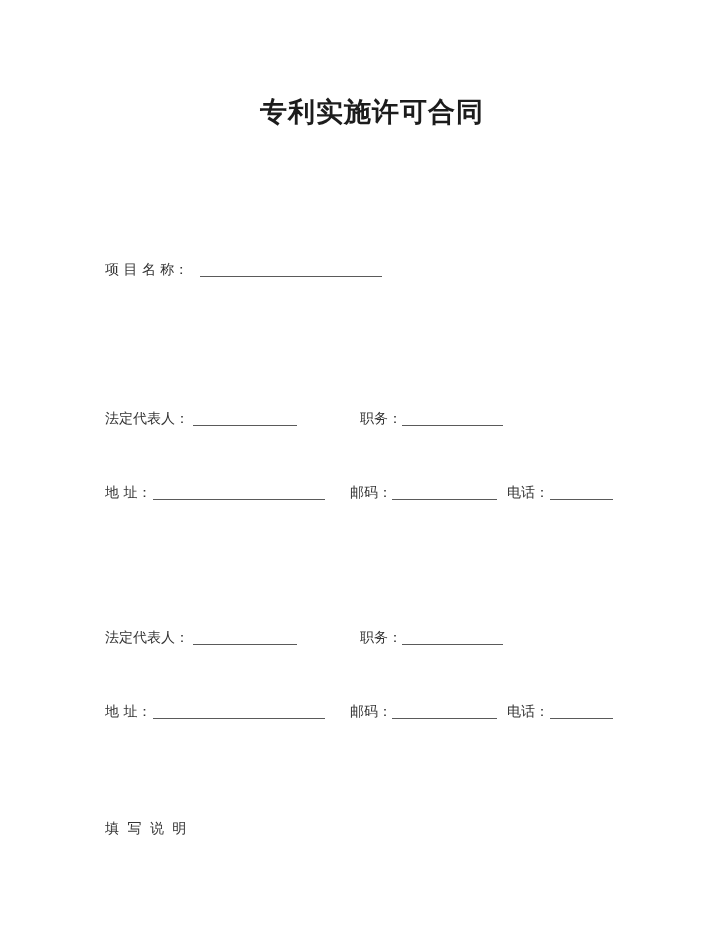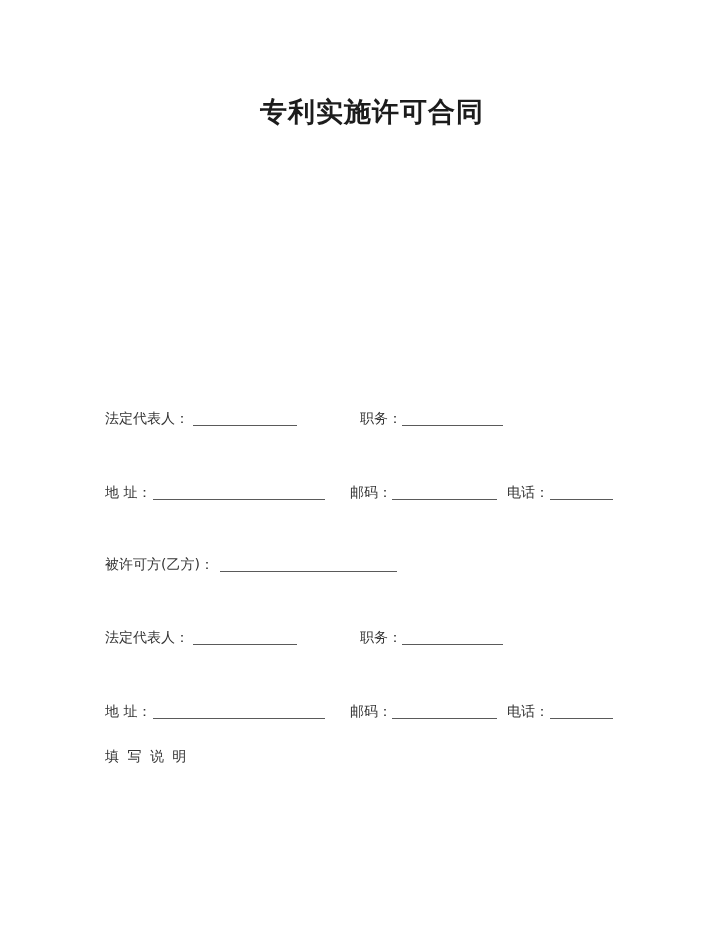--- a/index.html
+++ b/index.html
@@ -45,56 +45,56 @@
     border-bottom: 1px solid #5a5a5a;
   }
 </style>
 </head>
 <body>
 
 <div class="page">
 
   <h1 class="title">专利实施许可合同</h1>
 
+  <div class="row" style="top:261px">
+    <span class="lbl" style="left:0">项 目 名 称：</span>
+    <span class="blank" style="left:95px;width:182px"></span>
+  </div>
 
 
   <div class="row" style="top:410px">
     <span class="lbl" style="left:0">法定代表人：</span>
     <span class="blank" style="left:88px;width:104px"></span>
     <span class="lbl" style="left:255px">职务：</span>
     <span class="blank" style="left:297px;width:101px"></span>
   </div>
 
   <div class="row" style="top:484px">
     <span class="lbl" style="left:0">地 址：</span>
     <span class="blank" style="left:48px;width:172px"></span>
     <span class="lbl" style="left:245px">邮码：</span>
     <span class="blank" style="left:287px;width:105px"></span>
     <span class="lbl" style="left:402px">电话：</span>
     <span class="blank" style="left:445px;width:63px"></span>
   </div>
 
-  <div class="row" style="top:556px">
-    <span class="lbl" style="left:0">被许可方(乙方)：</span>
-    <span class="blank" style="left:115px;width:177px"></span>
-  </div>
 
   <div class="row" style="top:629px">
     <span class="lbl" style="left:0">法定代表人：</span>
     <span class="blank" style="left:88px;width:104px"></span>
     <span class="lbl" style="left:255px">职务：</span>
     <span class="blank" style="left:297px;width:101px"></span>
   </div>
 
   <div class="row" style="top:703px">
     <span class="lbl" style="left:0">地 址：</span>
     <span class="blank" style="left:48px;width:172px"></span>
     <span class="lbl" style="left:245px">邮码：</span>
     <span class="blank" style="left:287px;width:105px"></span>
     <span class="lbl" style="left:402px">电话：</span>
     <span class="blank" style="left:445px;width:63px"></span>
   </div>
 
-  <div class="row" style="top:748px">
+  <div class="row" style="top:820px">
     <span class="lbl" style="left:0;letter-spacing:2px">填 写 说 明</span>
   </div>
 
 </div>
 
 </body></html>

